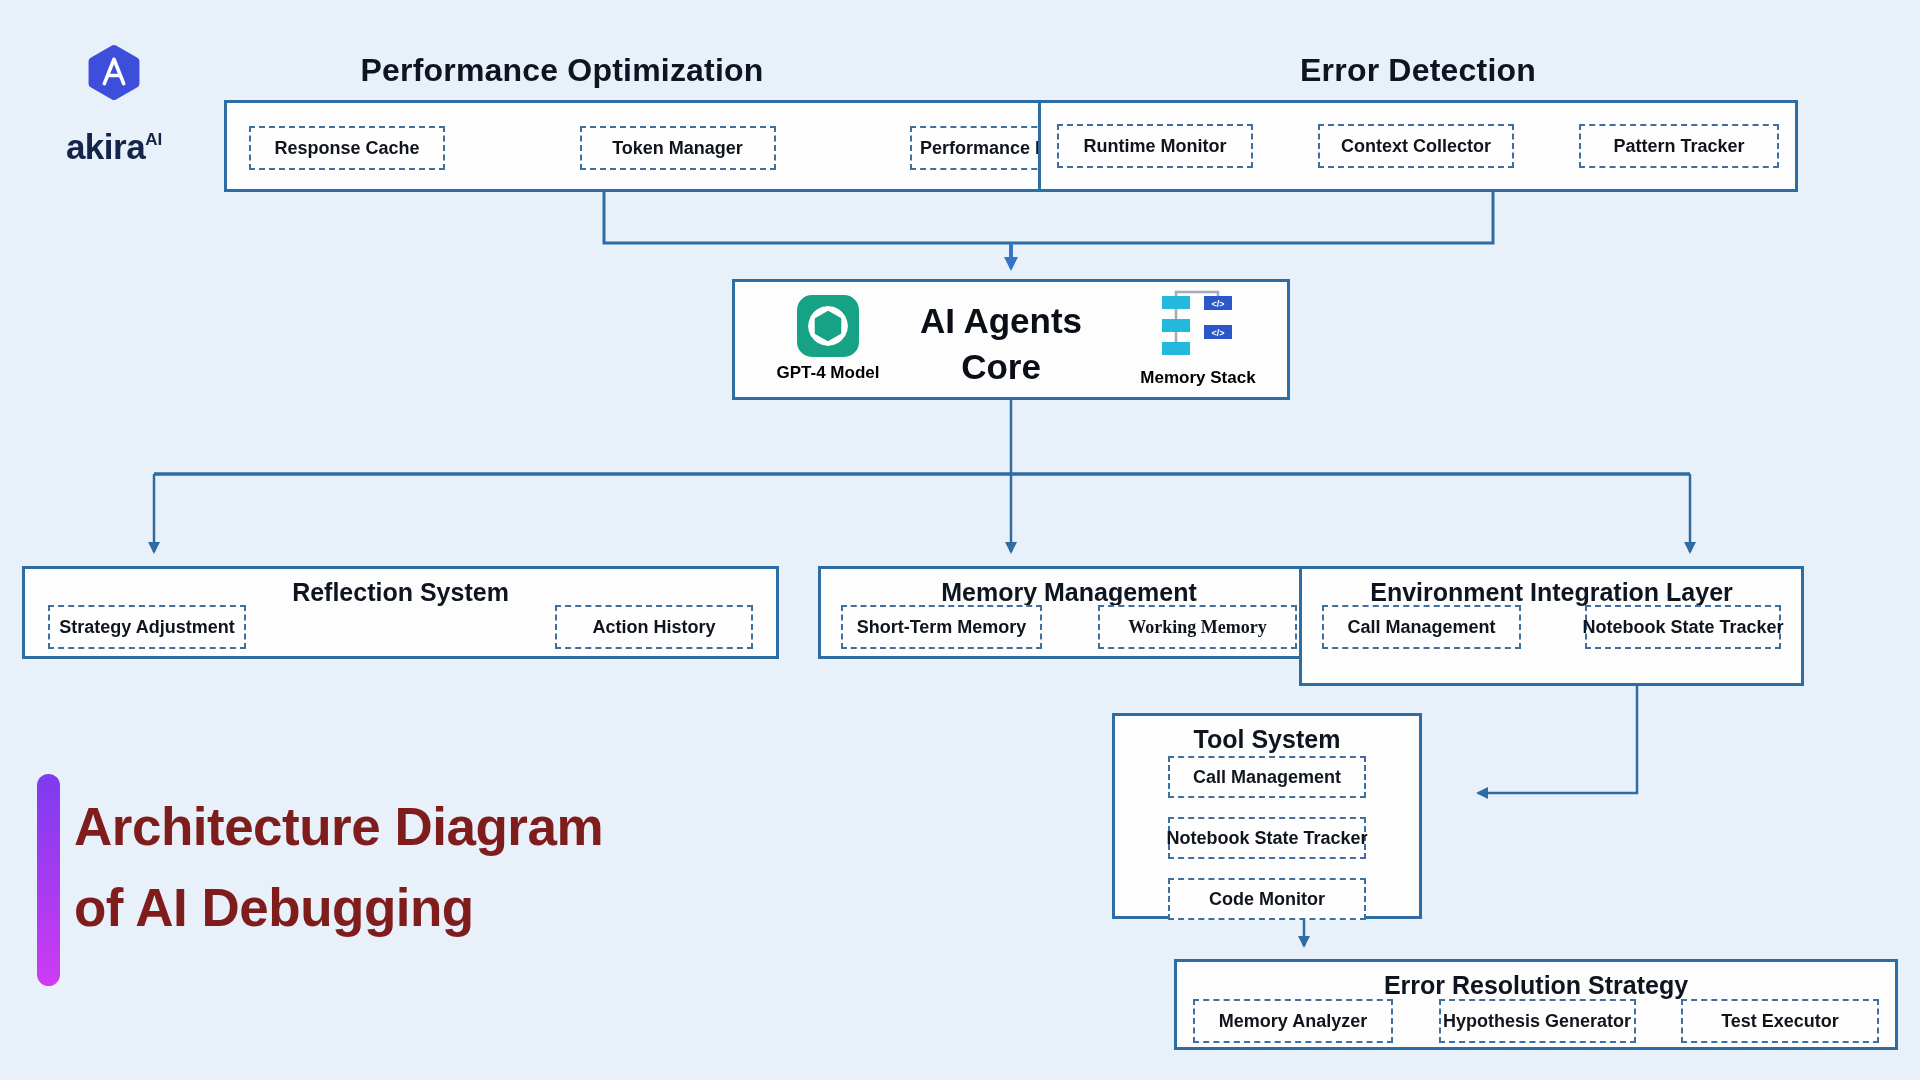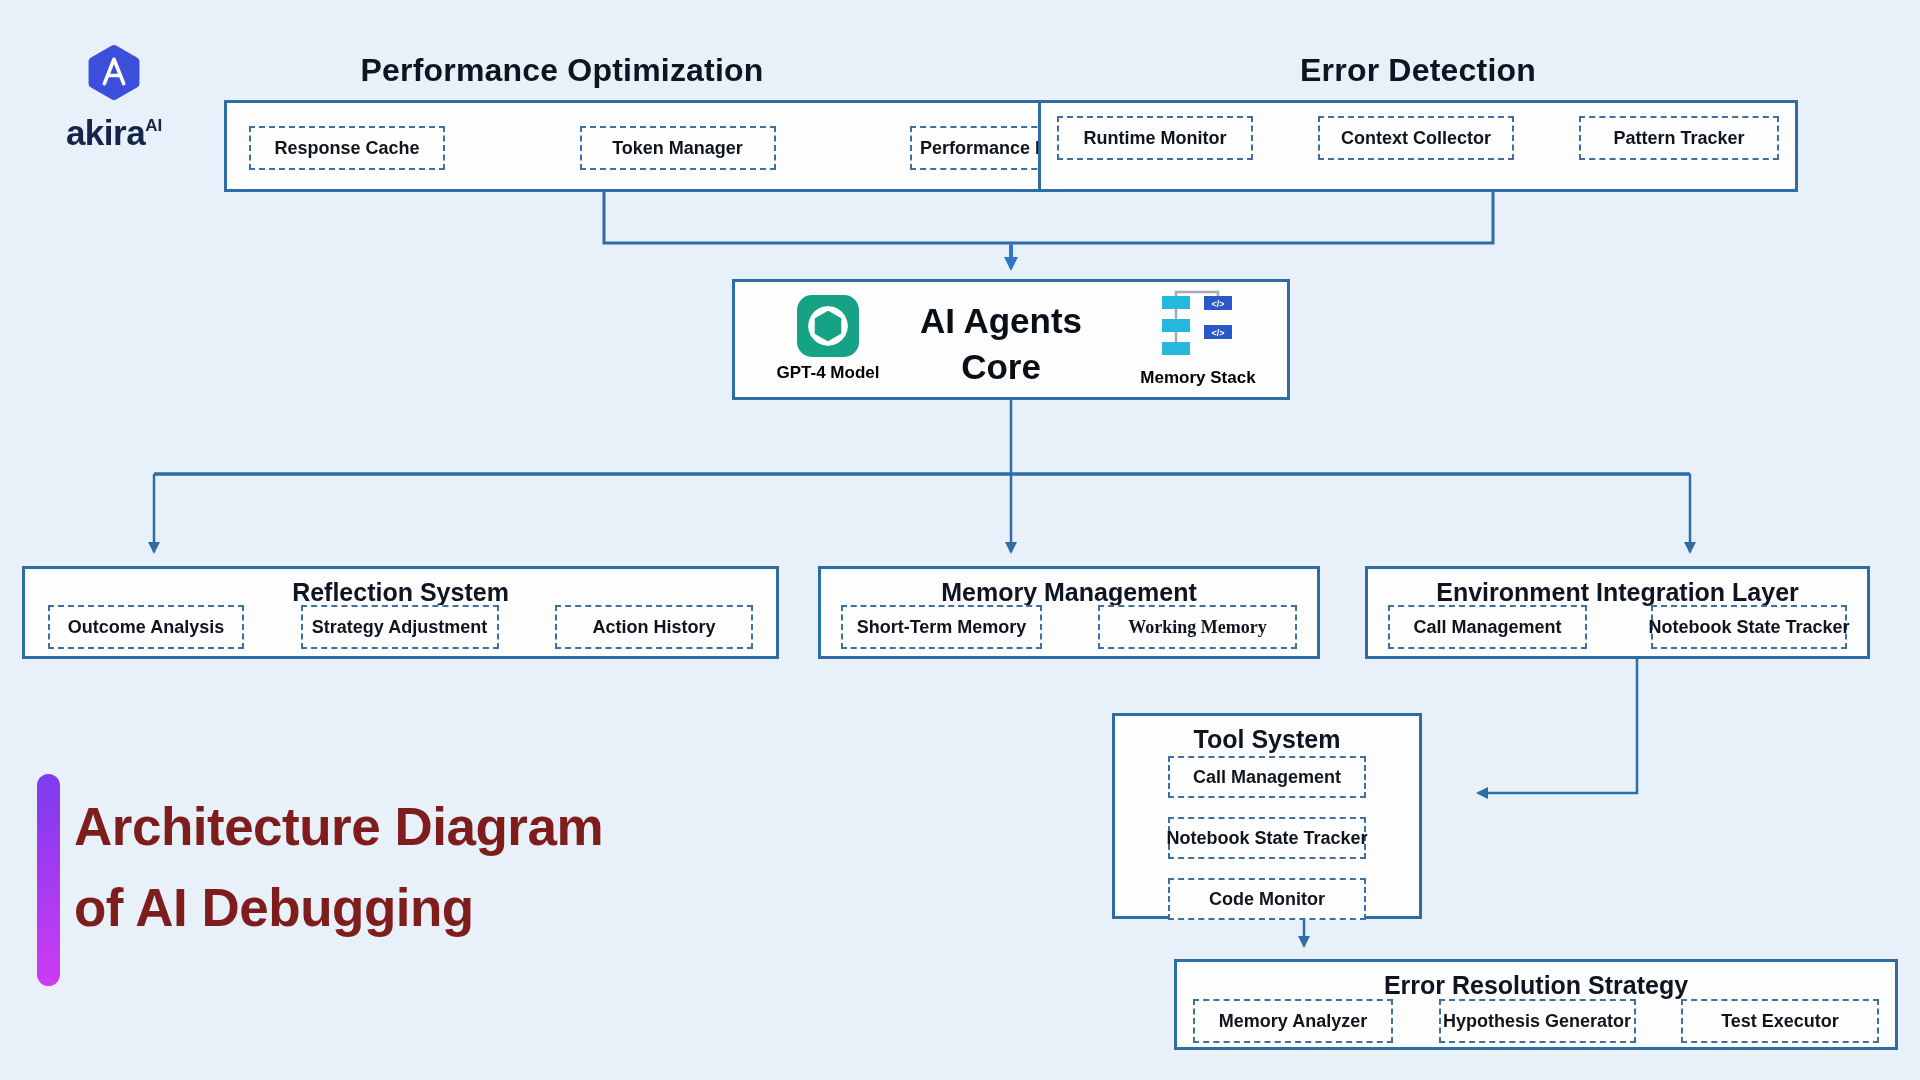--- a/index.html
+++ b/index.html
@@ -42,21 +42,21 @@
     margin:0 auto;display:flex;align-items:center;justify-content:center;
   }
   .gpt-label,.mem-label{font-size:17px;font-weight:700;margin-top:6px;color:#000000;}
   .core-title{
     position:absolute;left:160px;right:180px;top:16px;text-align:center;
     font-size:35px;font-weight:700;line-height:46px;color:#0A0E16;
   }
   .mem-block{position:absolute;right:14px;top:6px;width:150px;text-align:center;}
   
   #brand{position:absolute;left:44px;top:44px;width:140px;text-align:center;}
-  #brand .wordmark{font-size:35px;font-weight:700;color:#152449;letter-spacing:-0.5px;line-height:34px;margin-top:4px;}
+  #brand .wordmark{font-size:35px;font-weight:700;color:#152449;letter-spacing:-0.5px;line-height:34px;margin-top:18px;}
   #brand sup{font-size:17px;font-weight:700;vertical-align:14px;letter-spacing:0;}
   
   #headline-bar{
     position:absolute;left:37px;top:774px;width:23px;height:212px;border-radius:12px;
     background:linear-gradient(180deg,#7D3BEF 0%,#CE3BF3 100%);
   }
   #headline{
     position:absolute;left:74px;top:786px;font-size:53px;line-height:81px;
     font-weight:700;color:#7f1d1d;letter-spacing:-0.5px;
   }
@@ -103,21 +103,21 @@
 
   <div class="node" style="left:224px;top:100px;width:909px;height:92px;">
     <div class="items-row" style="top:23px;padding:0 22px;">
       <div class="item" style="width:196px;">Response Cache</div>
       <div class="item" style="width:196px;">Token Manager</div>
       <div class="item" style="width:198px;">Performance Metrics</div>
     </div>
   </div>
 
   <div class="node" style="left:1038px;top:100px;width:760px;height:92px;">
-    <div class="items-row" style="top:13px;padding:0 16px;gap:7px;">
+    <div class="items-row" style="top:21px;padding:0 16px;gap:7px;">
       <div class="item" style="width:196px;">Runtime Monitor</div>
       <div class="item" style="width:196px;">Context Collector</div>
       <div class="item" style="width:200px;">Pattern Tracker</div>
     </div>
   </div>
 
   <div class="node" id="ai-core" style="left:732px;top:279px;width:558px;height:121px;">
     <div class="gpt-block">
       <div class="openai-badge">
         <svg width="46" height="46" viewBox="-26 -26 52 52">
@@ -149,35 +149,34 @@
         <text x="68" y="18.5" text-anchor="middle" fill="#FFFFFF" font-size="9" font-weight="bold">&lt;/&gt;</text>
         <text x="68" y="47.5" text-anchor="middle" fill="#FFFFFF" font-size="9" font-weight="bold">&lt;/&gt;</text>
       </svg>
       <div class="mem-label">Memory Stack</div>
     </div>
   </div>
 
   <div class="node" style="left:22px;top:566px;width:757px;height:93px;">
     <div class="node-title">Reflection System</div>
     <div class="items-row" style="top:36px;padding:0 23px;">
-      <div class="item" style="width:196px;">Outcome Analysis</div>
       <div class="item" style="width:198px;">Strategy Adjustment</div>
       <div class="item" style="width:198px;">Action History</div>
     </div>
   </div>
 
   <div class="node" style="left:818px;top:566px;width:502px;height:93px;">
     <div class="node-title">Memory Management</div>
     <div class="items-row" style="top:36px;padding:0 20px;">
       <div class="item" style="width:201px;">Short-Term Memory</div>
       <div class="item" style="width:199px;font-family:Liberation Serif, serif;">Working Memory</div>
     </div>
   </div>
 
-  <div class="node" style="left:1365px;top:566px;width:505px;height:93px;">
+  <div class="node" style="left:1299px;top:566px;width:505px;height:120px;">
     <div class="node-title">Environment Integration Layer</div>
     <div class="items-row" style="top:36px;padding:0 20px;">
       <div class="item" style="width:199px;">Call Management</div>
       <div class="item" style="width:196px;">Notebook State Tracker</div>
     </div>
   </div>
 
   <div class="node" style="left:1112px;top:713px;width:310px;height:206px;padding-left:24px;">
     <div class="node-title">Tool System</div>
     <div class="items-col" style="top:40px;">

